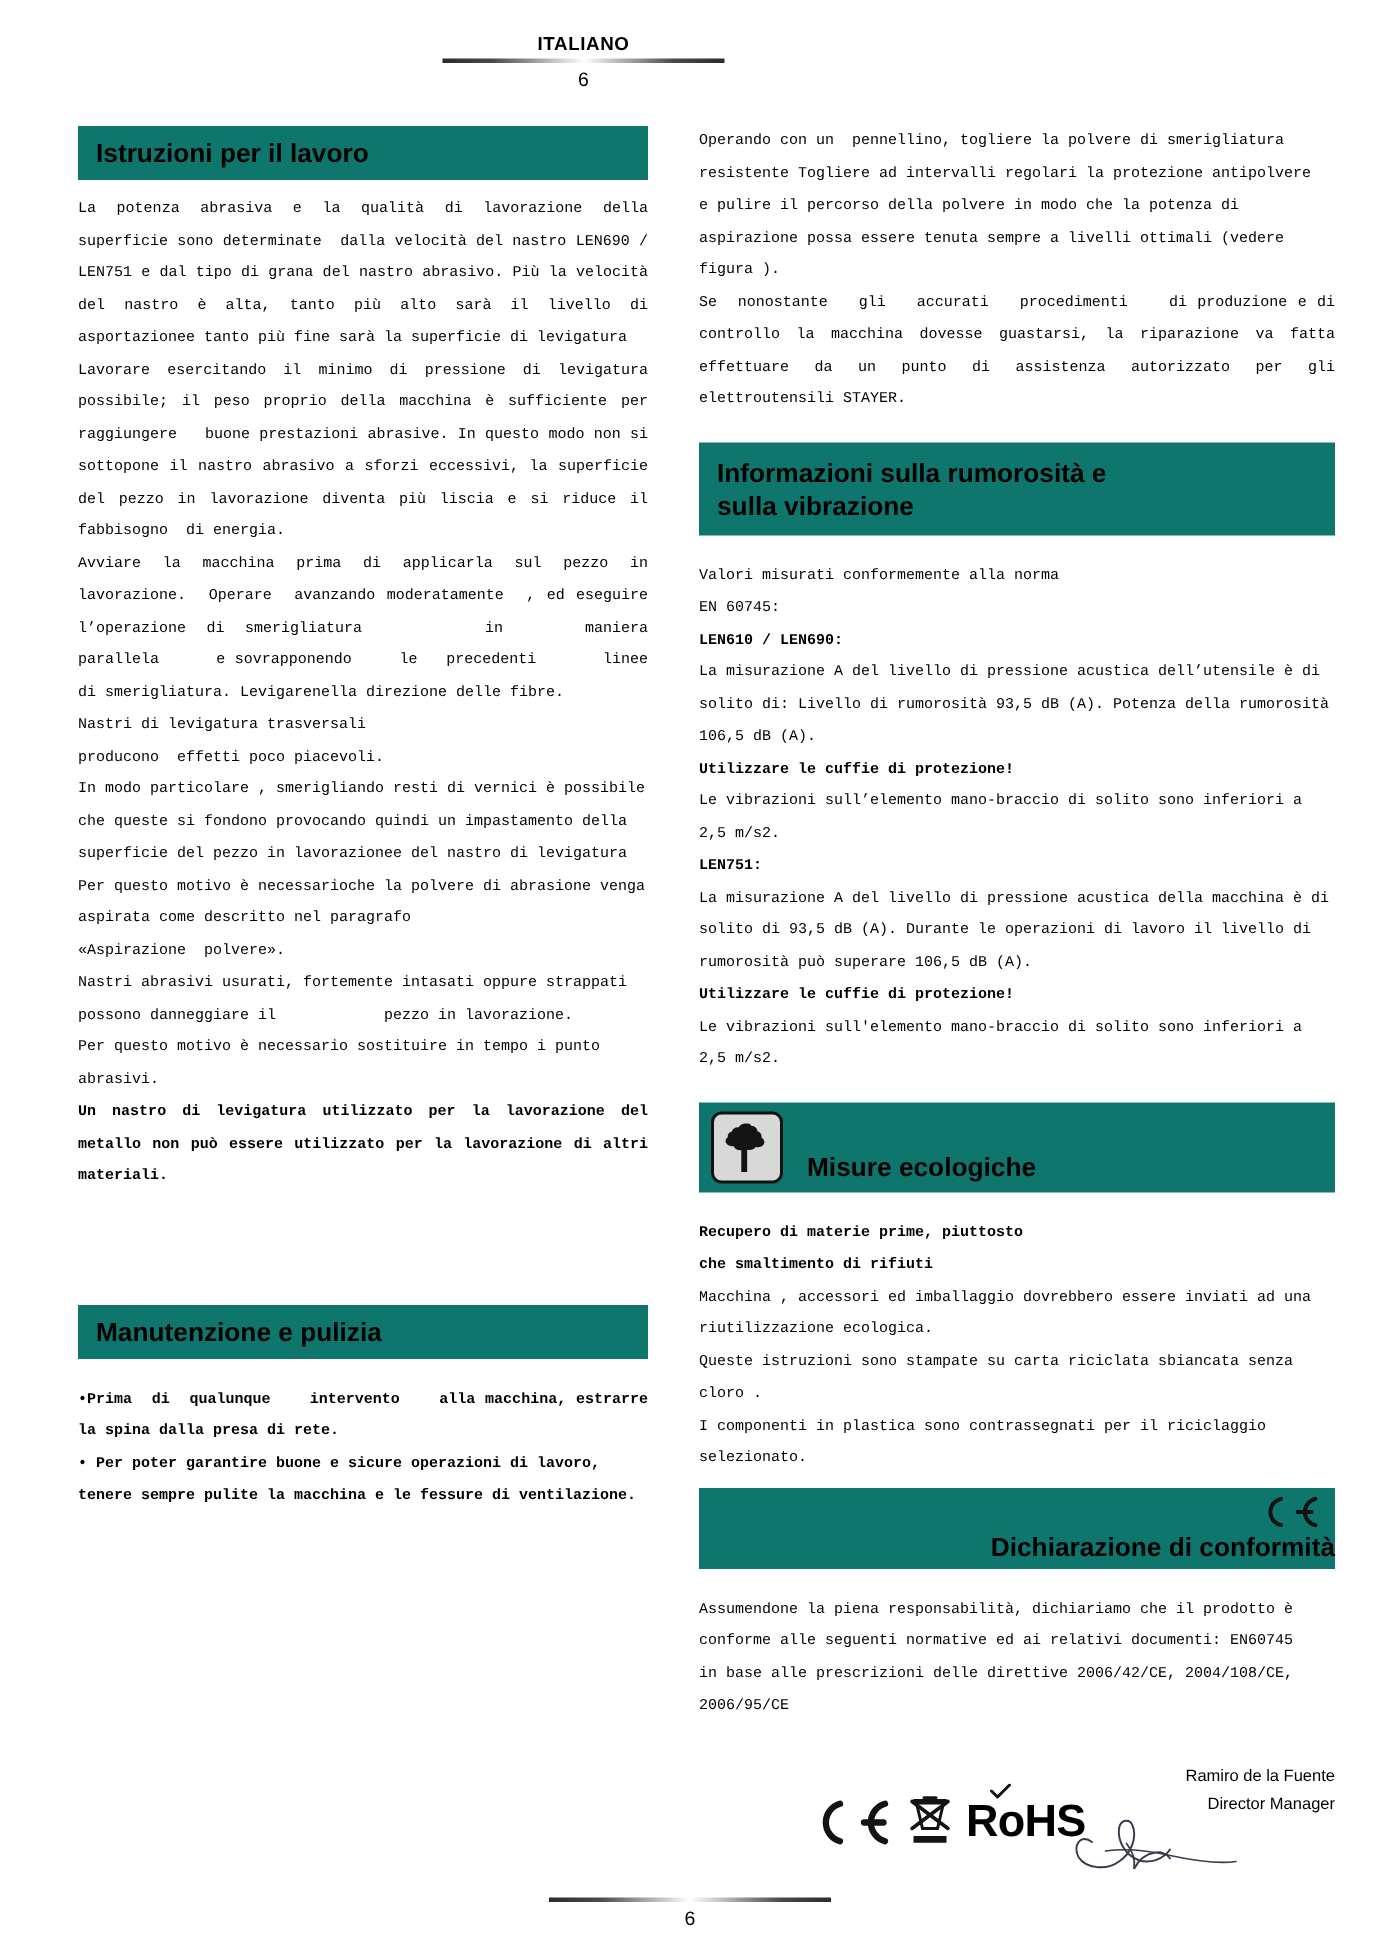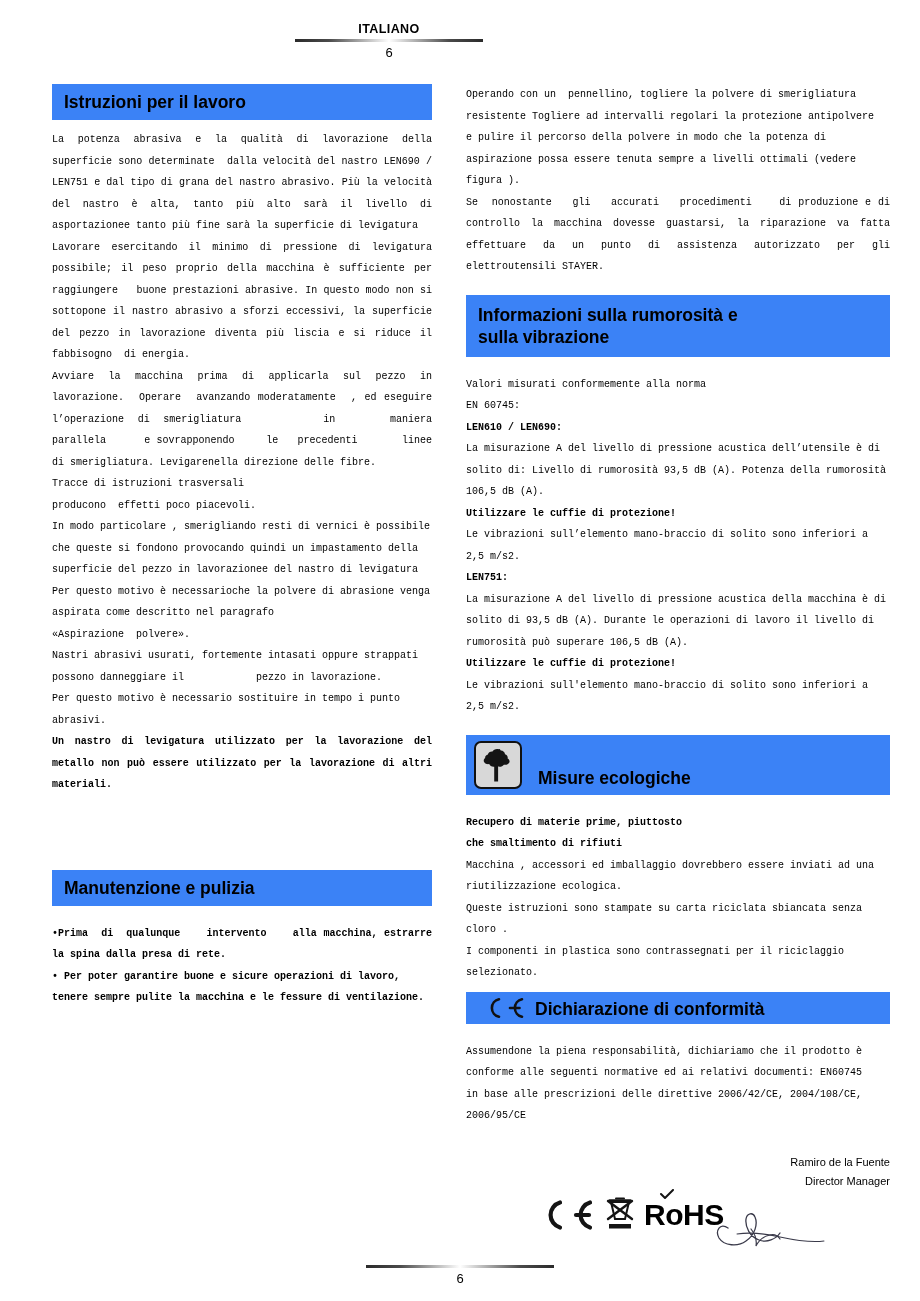--- a/index.html
+++ b/index.html
@@ -58,21 +58,21 @@
   
   .col {
     position: absolute;
     top: 84px;
   }
   .col-left  { left: 52px;  width: 380px; }
   .col-right { left: 466px; width: 424px; }
 
   
   .sec-bar {
-    background: #3b82f6;
+    background: #0f766e;
     padding: 7px 0 7px 12px;
     margin: 0 0 9px 0;
     font-size: 17.5px;
     font-weight: bold;
     line-height: 22px;
   }
   .sec-bar.two-line { padding-top: 9px; padding-bottom: 9px; }
   .sec-bar.with-icon {
     display: flex;
     align-items: flex-end;
@@ -149,21 +149,21 @@
 
   <div class="col col-left">
 
     <div class="sec-bar">
       <span class="bar-text">Istruzioni per il lavoro</span>
     </div>
 
     <p class="t just">La potenza abrasiva e la qualità di lavorazione della superficie sono determinate  dalla velocità del nastro LEN690 / LEN751 e dal tipo di grana del nastro abrasivo. Più la velocità del nastro è alta, tanto più alto sarà il livello di asportazionee tanto più fine sarà la superficie di levigatura</p>
     <p class="t just">Lavorare esercitando il minimo di pressione di levigatura  possibile; il peso proprio della macchina è sufficiente per raggiungere   buone prestazioni abrasive. In questo modo non si sottopone il nastro abrasivo a sforzi eccessivi, la superficie del pezzo in lavorazione diventa più liscia e si riduce il fabbisogno  di energia.</p>
     <p class="t just">Avviare la macchina prima di applicarla sul pezzo in lavorazione.  Operare  avanzando moderatamente  , ed eseguire l’operazione di smerigliatura      in    maniera       parallela      e sovrapponendo     le   precedenti       linee    di smerigliatura. Levigarenella direzione delle fibre.</p>
-    <p class="t">Tracce di istruzioni trasversali</p>
+    <p class="t">Nastri di levigatura trasversali</p>
     <p class="t">producono  effetti poco piacevoli.</p>
     <p class="t">In modo particolare , smerigliando resti di vernici è possibile che queste si fondono provocando quindi un impastamento della superficie del pezzo in lavorazionee del nastro di levigatura</p>
     <p class="t">Per questo motivo è necessarioche la polvere di abrasione venga aspirata come descritto nel paragrafo</p>
     <p class="t">«Aspirazione  polvere».</p>
     <p class="t">Nastri abrasivi usurati, fortemente intasati oppure strappati possono danneggiare il            pezzo in lavorazione.</p>
     <p class="t">Per questo motivo è necessario sostituire in tempo i punto abrasivi.</p>
     <p class="t just b">Un nastro di levigatura utilizzato per la lavorazione del   metallo non può essere utilizzato per la lavorazione di altri materiali.</p>
 
     <div class="gap-xl"></div>
 
@@ -213,21 +213,21 @@
 
     <div class="gap-s"></div>
     <p class="t b">Recupero di materie prime, piuttosto</p>
     <p class="t b">che smaltimento di rifiuti</p>
     <p class="t">Macchina , accessori ed imballaggio dovrebbero essere inviati ad una riutilizzazione ecologica.</p>
     <p class="t">Queste istruzioni sono stampate su carta riciclata sbiancata senza cloro .</p>
     <p class="t">I componenti in plastica sono contrassegnati per il riciclaggio selezionato.</p>
 
     <div class="gap-s"></div>
 
-    <div class="sec-bar with-icon" style="padding:4px 0 4px 16px;">
+    <div class="sec-bar with-icon" style="padding:4px 0 4px 6px;flex-direction:column;">
       <span class="ce-mark">
         <svg width="44" height="24" viewBox="0 0 44 24" aria-hidden="true">
           <path d="M17 3.2A9 9 0 0 0 17 20.8" stroke="#111" stroke-width="2.6" fill="none" stroke-linecap="round"></path>
           <path d="M40 3.2A9 9 0 0 0 40 20.8" stroke="#111" stroke-width="2.6" fill="none" stroke-linecap="round"></path>
           <path d="M28 12h9.5" stroke="#111" stroke-width="2.6" fill="none" stroke-linecap="round"></path>
         </svg>
       </span>
       <span class="bar-text">Dichiarazione di conformità</span>
     </div>
 

